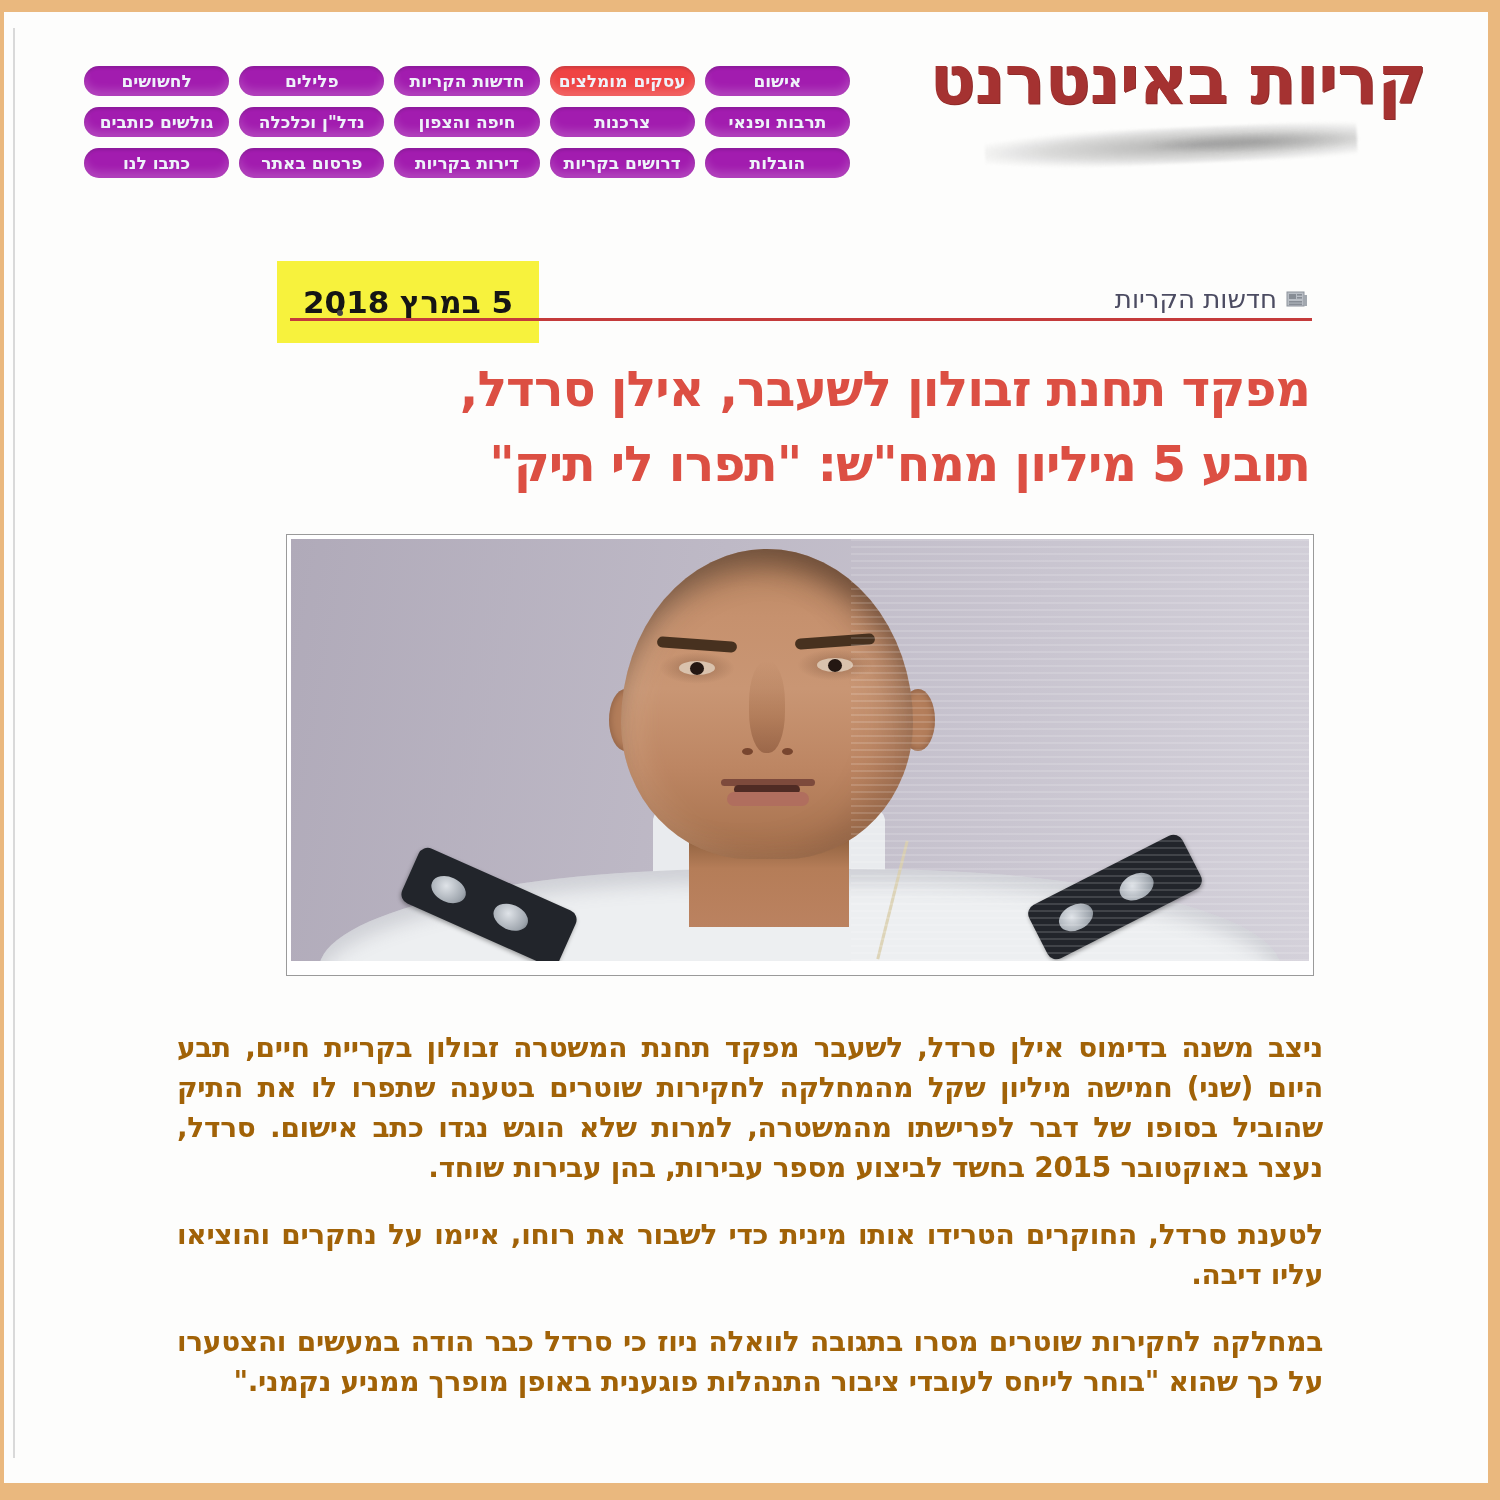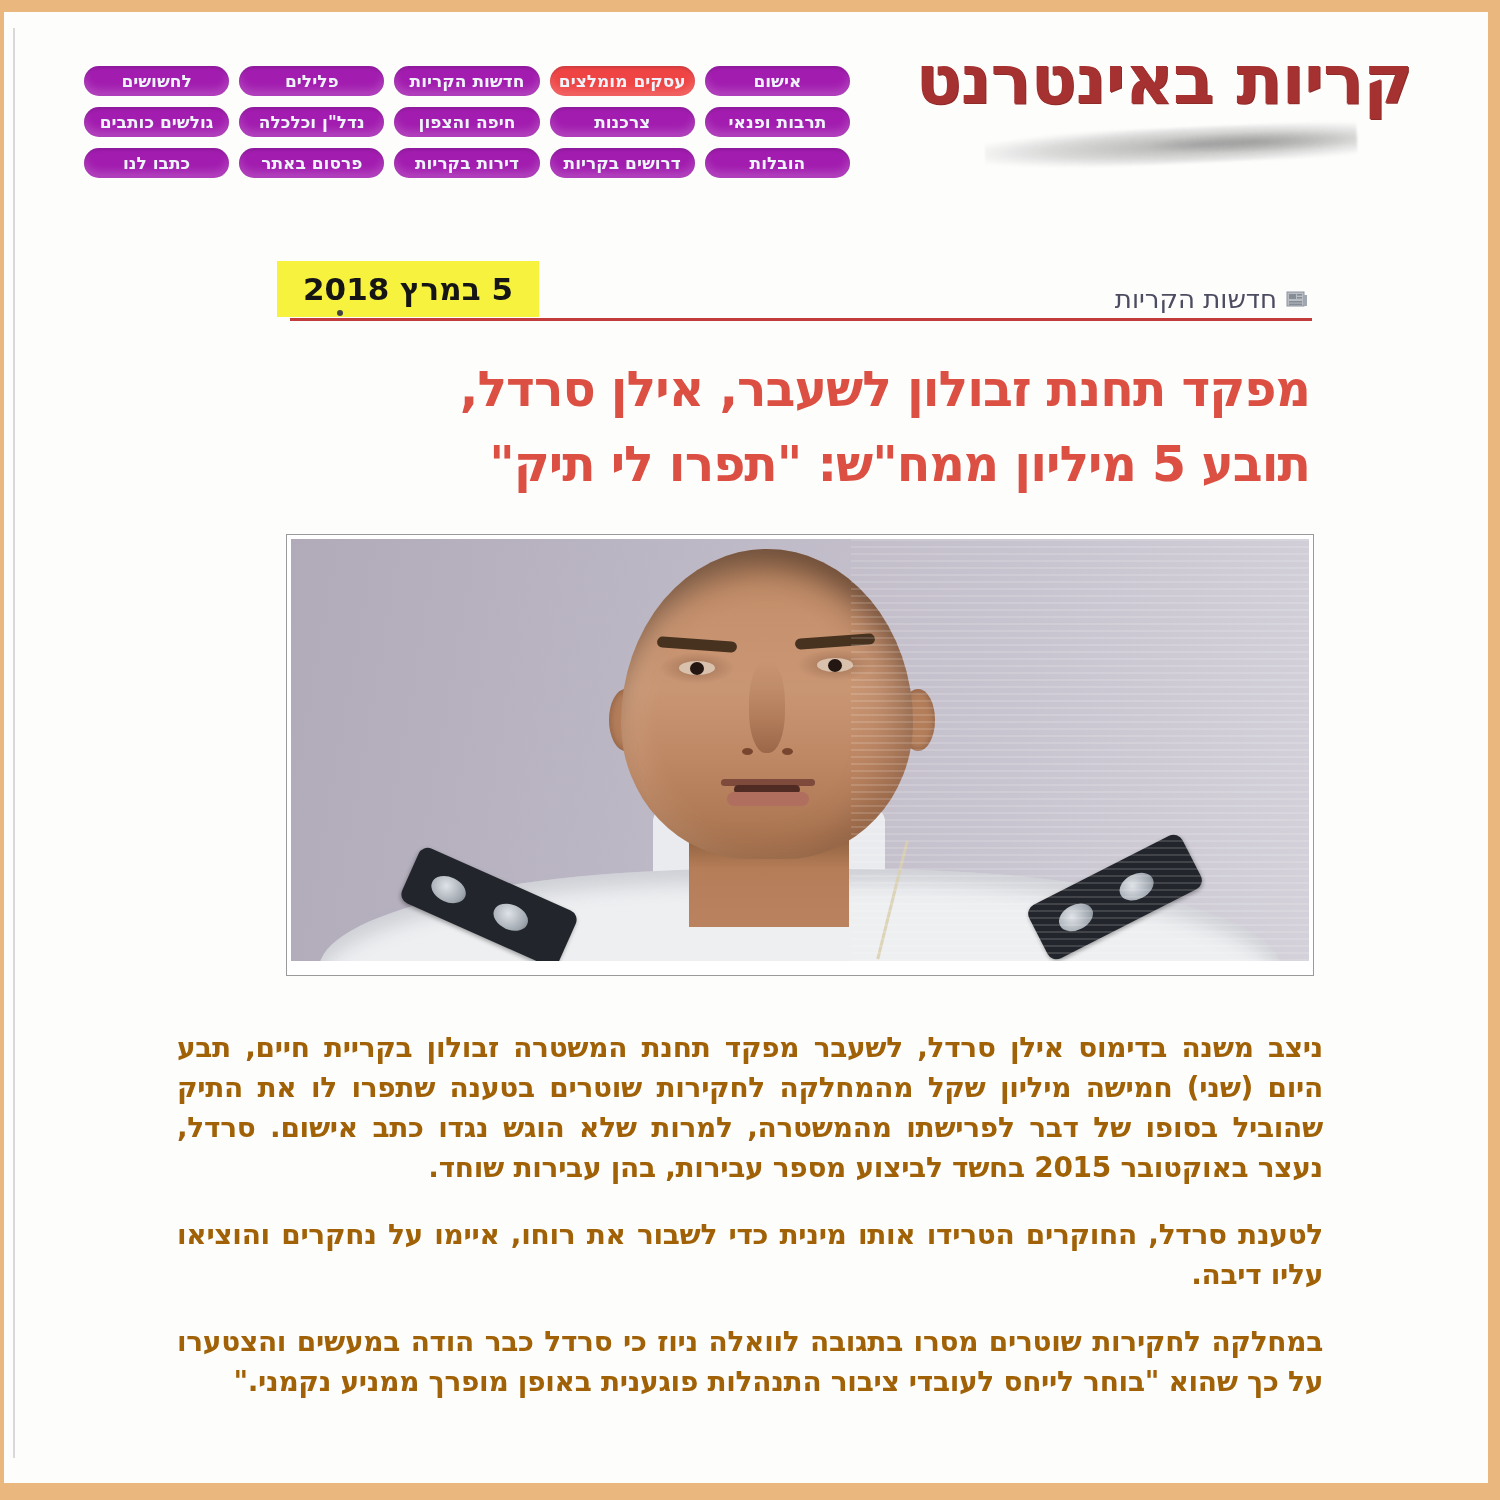--- a/index.html
+++ b/index.html
@@ -9,21 +9,21 @@
   }
   
   .frame-top{position:absolute;left:0;top:0;width:1500px;height:12px;background:#eab87e;}
   .frame-bottom{position:absolute;left:0;top:1483px;width:1500px;height:17px;background:#eab87e;}
   .frame-right{position:absolute;left:1488px;top:0;width:12px;height:1500px;background:#eab87e;}
   .frame-left{position:absolute;left:0;top:0;width:4px;height:1500px;background:#eab87e;}
   .scan-line{position:absolute;left:13px;top:28px;width:2px;height:1430px;background:#c6c6c6;opacity:.65;}
 
   
   .logo{
-    position:absolute;right:88px;top:40px;direction:rtl;
+    position:absolute;right:74px;top:40px;direction:rtl;
     font-size:68px;font-weight:bold;letter-spacing:-1px;
     color:#a53231;text-shadow:1px 1px 0 #8e2b29;
     font-family:"DejaVu Sans",sans-serif;
   }
   .smudge{
     position:absolute;left:985px;top:128px;width:372px;height:36px;
     background:radial-gradient(ellipse at 58% 50%, rgba(110,110,110,.55), rgba(140,140,140,.30) 52%, rgba(160,160,160,.12) 70%, transparent 82%);
     transform:rotate(-2.5deg);filter:blur(1px);
   }
   .smudge2{
@@ -41,21 +41,21 @@
     height:30px;border-radius:15px;background:#a21caf;
     color:#eef2f9;font-size:17px;font-weight:bold;
     display:flex;align-items:center;justify-content:center;
     box-shadow:inset 0 -6px 8px rgba(255,255,255,.18), inset 0 2px 3px rgba(0,0,30,.15);
     cursor:pointer;white-space:nowrap;
   }
   .nav-btn.active{background:#ef4444;}
 
   
   .date-box{
-    position:absolute;left:277px;top:261px;height:56px;padding:0 26px;
+    position:absolute;left:277px;top:261px;height:50px;padding:16px 26px;
     background:#f7f23d;color:#151515;font-size:31px;font-weight:bold;
     display:flex;align-items:center;direction:rtl;
   }
   .pen-dot{position:absolute;left:337px;top:310px;width:6px;height:6px;border-radius:50%;background:#444;}
   .red-line{position:absolute;left:290px;top:318px;width:1022px;height:3px;background:#c43b3b;}
 
   .section-head{
     position:absolute;right:192px;top:284px;direction:rtl;
     display:flex;align-items:center;gap:9px;
     color:#4c4c62;font-size:26px;

